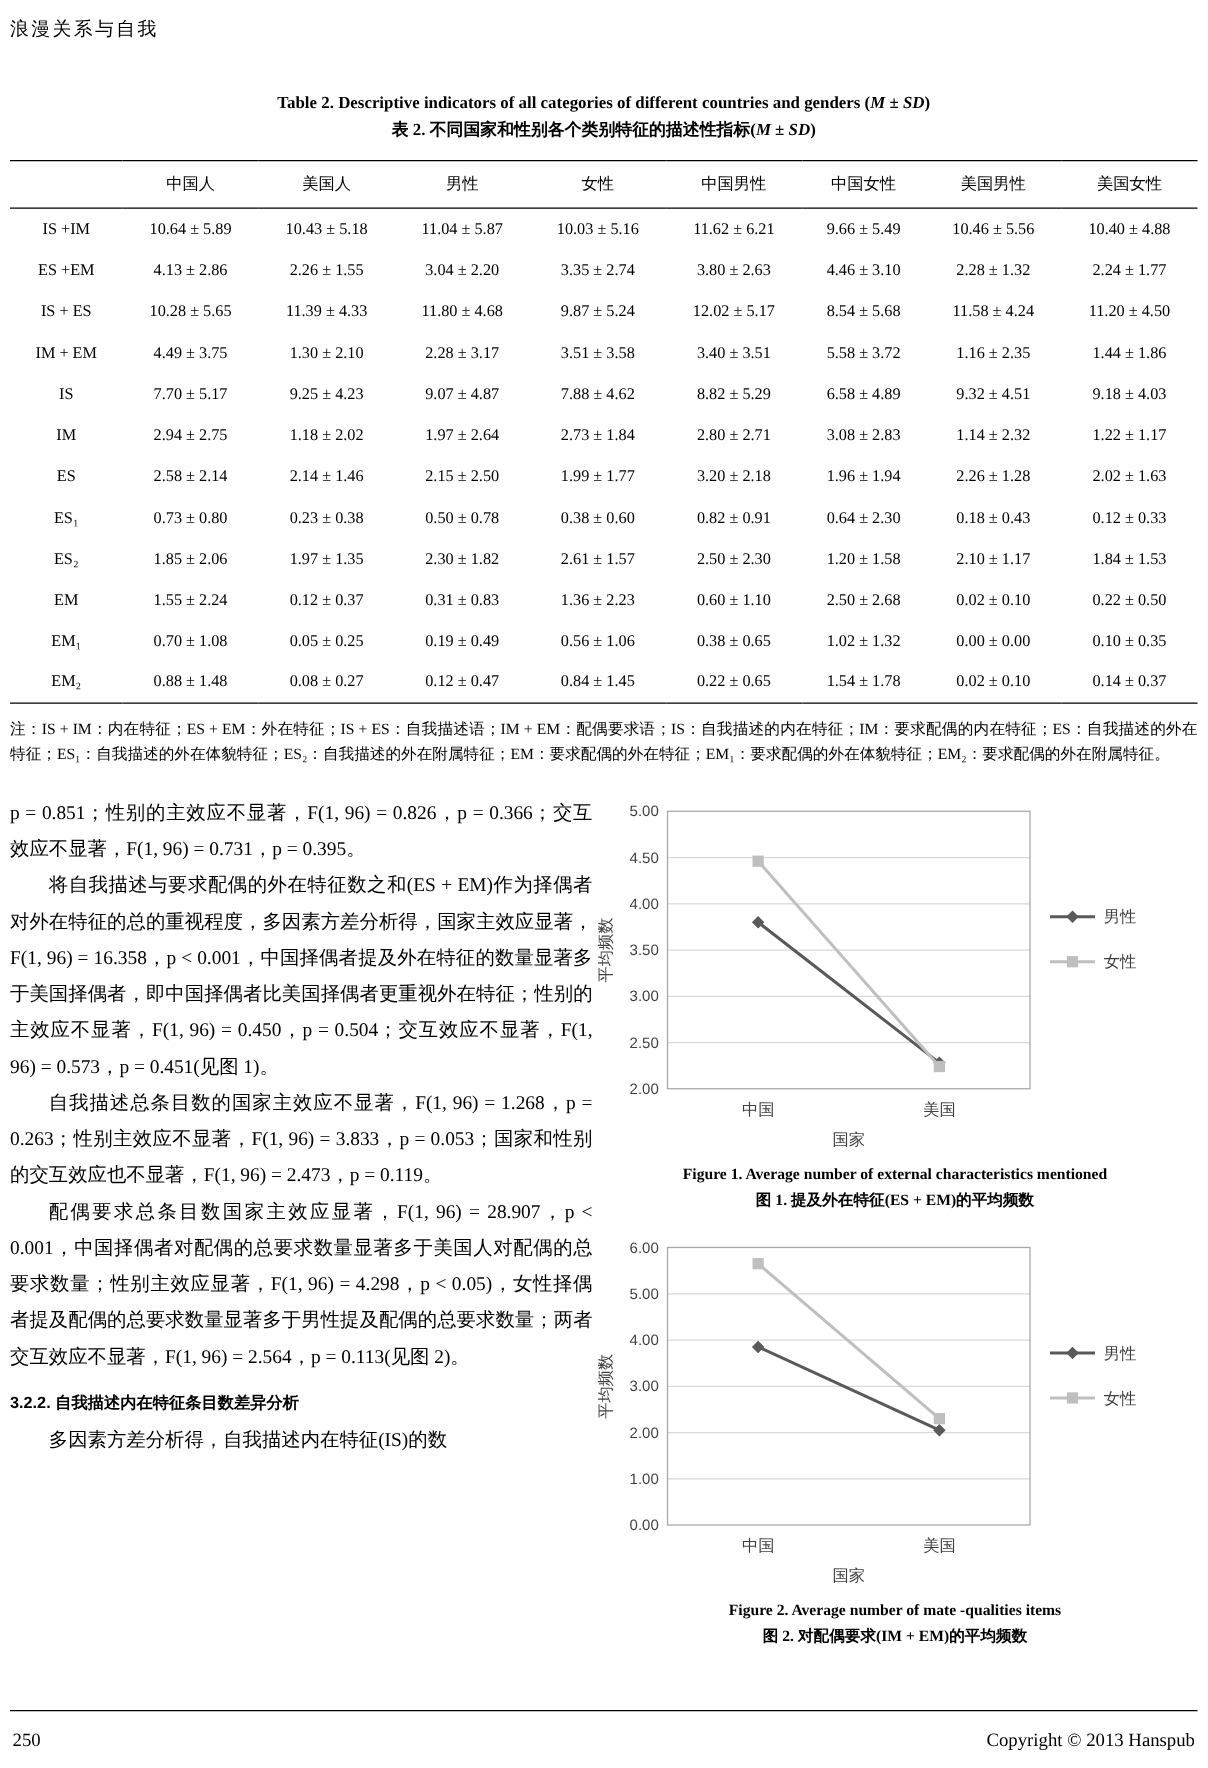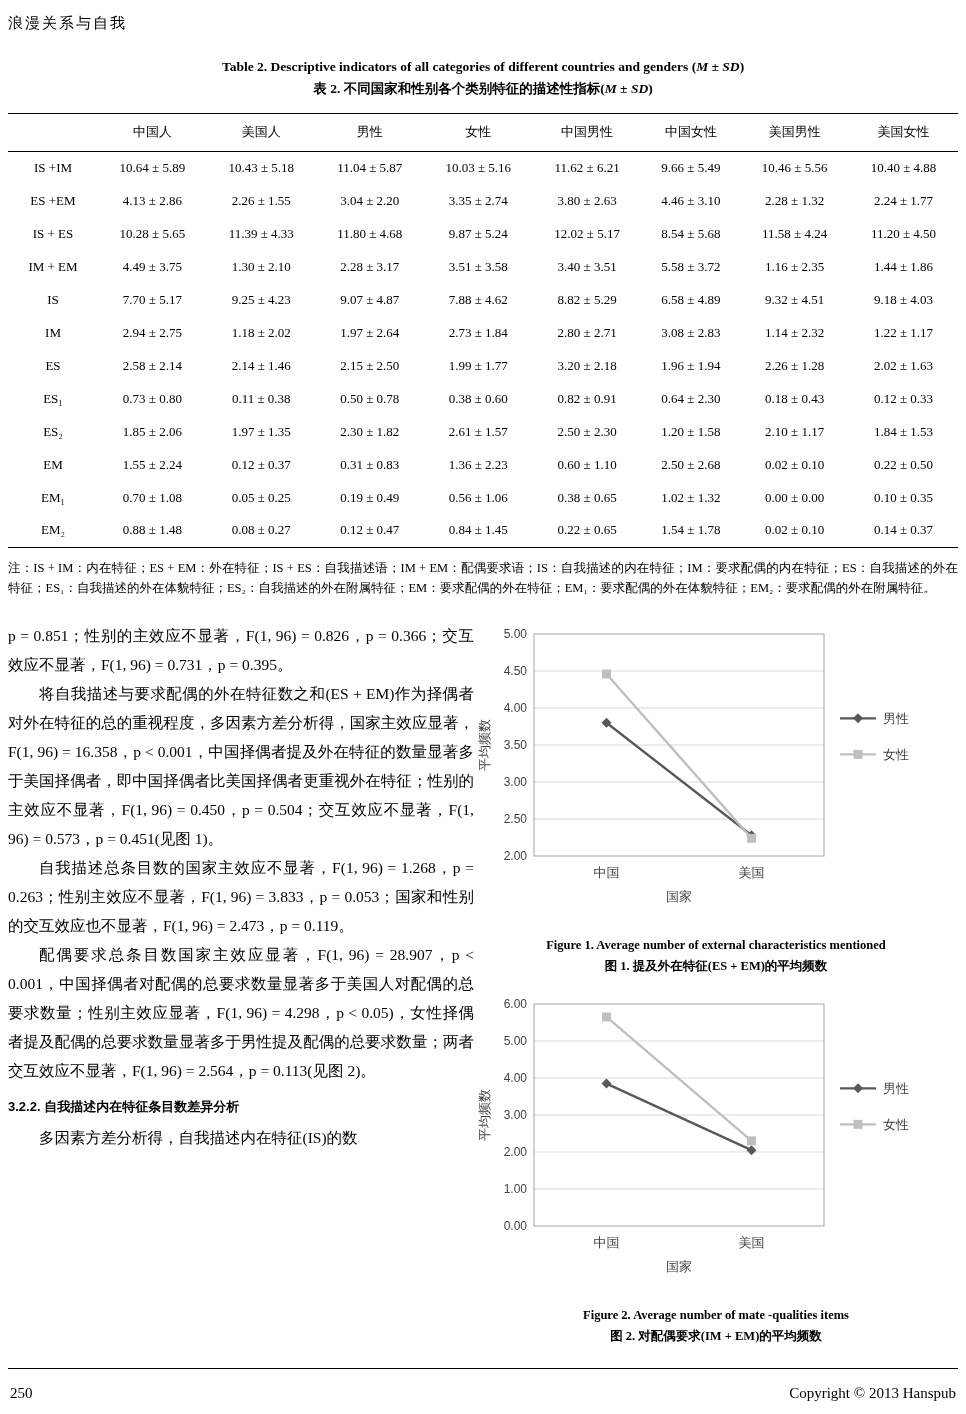--- a/index.html
+++ b/index.html
@@ -6,21 +6,21 @@
   html,body { background:#ffffff; }
   body {
     width:966px; height:1414px;
     font-family:"Liberation Serif","DejaVu Serif",serif;
     color:#000;
   }
   .page { position:relative; width:966px; height:1414px; padding:14px 8px 0; overflow:hidden; background:#fff; }
 
   .doc-header { text-align:left; font-size:15px; letter-spacing:2px; }
 
-  .table-block { margin-top:23px; }
+  .table-block { margin-top:38px; }
   .table-title { text-align:center; font-weight:bold; font-size:13.5px; line-height:1.65; }
   .table-title i { font-style:italic; }
 
   table.data {
     width:100%; border-collapse:collapse; margin-top:12px;
     border-top:1.5px solid #000; border-bottom:1.5px solid #000;
     font-size:13px;
   }
   table.data thead th {
     border-bottom:1px solid #000; font-weight:normal;
@@ -42,21 +42,21 @@
   .para { margin:0; }
   .para.indent { text-indent:2em; }
   .section-heading {
     font-family:"Liberation Sans","DejaVu Sans",sans-serif;
     font-size:13px; font-weight:bold; margin:9px 0 5px;
   }
 
   .col-right { flex:1; }
   figure { margin:0; text-align:center; }
   figure.fig2 { margin-top:14px; }
-  figcaption { font-weight:bold; font-size:12.5px; line-height:1.7; margin-top:21px; }
+  figcaption { font-weight:bold; font-size:12.5px; line-height:1.7; margin-top:0; }
 
   svg { display:block; }
   svg text {
     font-family:"Liberation Sans","DejaVu Sans",sans-serif;
     fill:#3f3f3f;
   }
 
   .footer {
     position:absolute; left:8px; right:8px; bottom:8px;
     border-top:1.5px solid #000; padding:16px 2px 4px;
@@ -164,21 +164,21 @@
             <td>2.15 ± 2.50</td>
             <td>1.99 ± 1.77</td>
             <td>3.20 ± 2.18</td>
             <td>1.96 ± 1.94</td>
             <td>2.26 ± 1.28</td>
             <td>2.02 ± 1.63</td>
           </tr>
           <tr>
             <td class="rowlabel">ES₁</td>
             <td>0.73 ± 0.80</td>
-            <td>0.11 ± 0.38</td>
+            <td>0.23 ± 0.38</td>
             <td>0.50 ± 0.78</td>
             <td>0.38 ± 0.60</td>
             <td>0.82 ± 0.91</td>
             <td>0.64 ± 2.30</td>
             <td>0.18 ± 0.43</td>
             <td>0.12 ± 0.33</td>
           </tr>
           <tr>
             <td class="rowlabel">ES₂</td>
             <td>1.85 ± 2.06</td>

